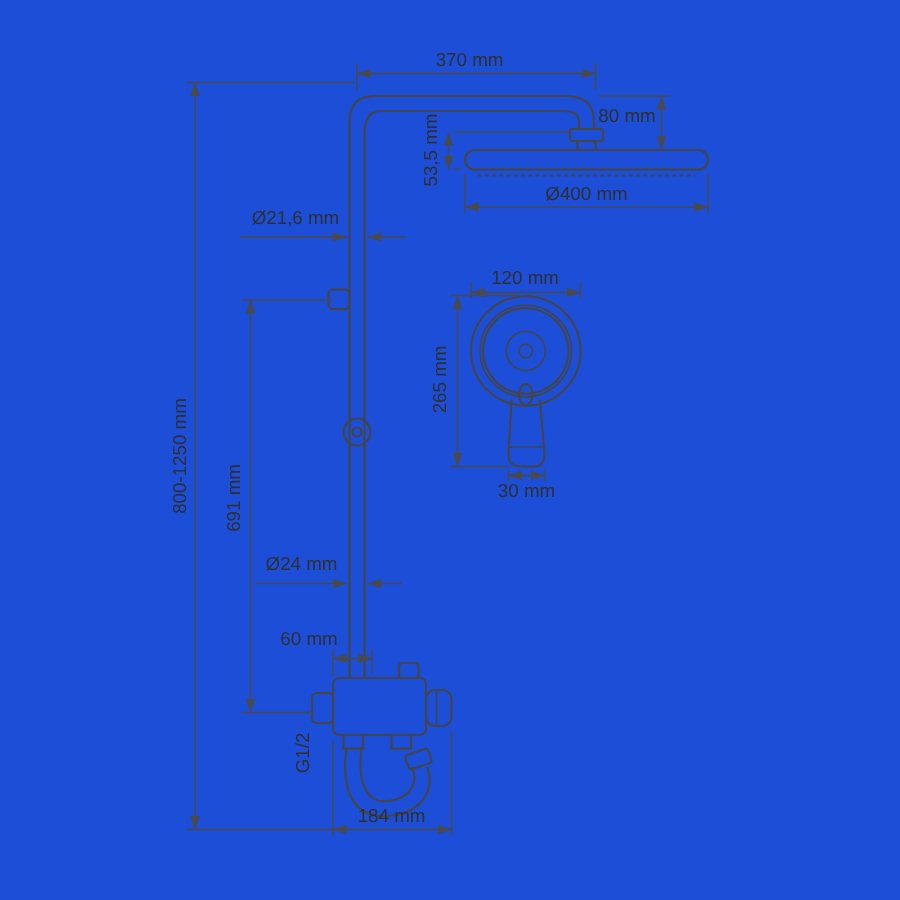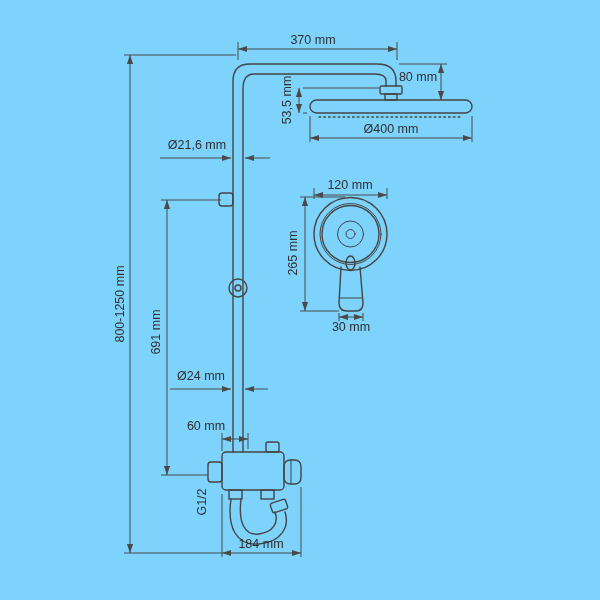--- a/index.html
+++ b/index.html
@@ -1,16 +1,16 @@
 <!DOCTYPE html>
 <html><head>
 <meta charset="utf-8">
 <style>
   html,body{margin:0;padding:0;background:#ffffff;}
-  .canvas{width:600px;height:600px;background:#7dd3fc;position:relative;overflow:hidden;}
+  .canvas{width:600px;height:600px;background:#1d4ed8;position:relative;overflow:hidden;}
   svg{display:block;}
   .obj path,.obj rect,.obj circle,.obj ellipse{stroke:#454545;stroke-width:1.4;fill:none;stroke-linecap:round;}
   .obj .thin{stroke-width:1;}
   .noz{stroke:#5a5a5a;stroke-width:2.4;stroke-dasharray:1.6 3.2;fill:none;}
   .dim path,.dim line{stroke:#4a4a4a;stroke-width:1;fill:none;}
   .lbl{font-family:"Liberation Sans","DejaVu Sans",sans-serif;font-size:12.5px;fill:#2f2f2f;text-anchor:middle;}
 </style>
 </head>
 <body>
 

